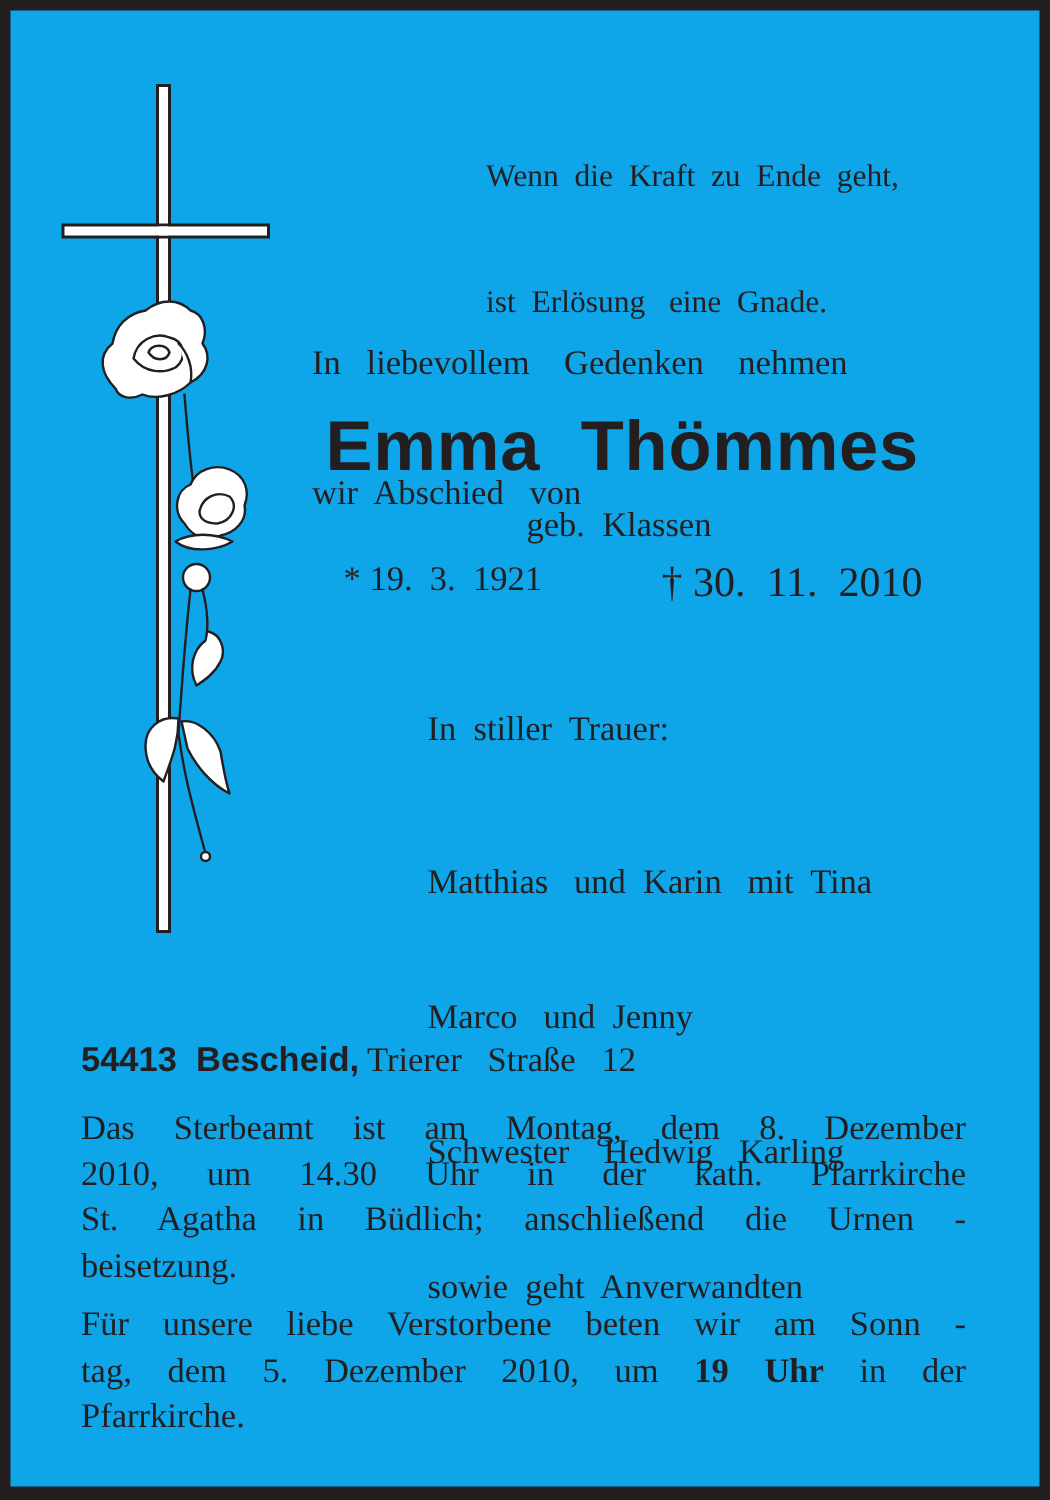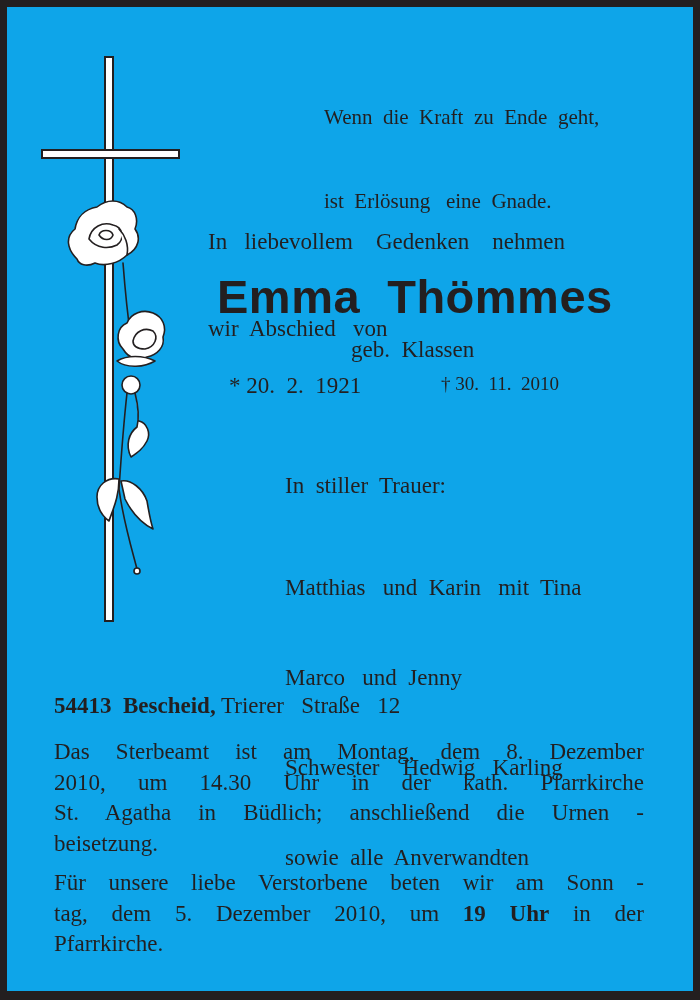--- a/index.html
+++ b/index.html
@@ -6,25 +6,25 @@
   body { width: 700px; height: 1000px; background: #231f20; position: relative; overflow: hidden; }
   .card { position: absolute; left: 7px; top: 7px; width: 686px; height: 984px; background: #0ea5e9; }
   .serif { font-family: "Liberation Serif", "DejaVu Serif", serif; color: #231f20; }
   .sans { font-family: "Liberation Sans", "DejaVu Sans", sans-serif; color: #231f20; }
   .abs { position: absolute; white-space: pre; }
   .quote { left: 317px; top: 40px; font-size: 21px; line-height: 28px; }
   .intro { left: 201px; top: 162px; font-size: 23px; line-height: 29px; }
   .name { left: 210px; top: 262px; font-size: 47px; font-weight: bold; letter-spacing: 0.5px; }
   .born-name { left: 344px; top: 330px; font-size: 23px; }
   .dates { left: 222px; top: 366px; font-size: 23px; }
-  .death { left: 434px; top: 366px; font-size: 19px; }
+  .death { left: 434px; top: 366px; font-size: 28px; }
   .mourn-label { left: 278px; top: 466px; font-size: 23px; }
   .mourners { left: 278px; top: 506px; font-size: 23px; line-height: 30px; }
   .address { left: 47px; top: 686px; font-size: 23px; }
-  .address b { font-family: Liberation Serif, serif; font-weight: bold; }
+  .address b { font-family: Liberation Sans, sans-serif; font-weight: bold; }
   .para { left: 47px; font-size: 23px; line-height: 30.5px; width: 590px; white-space: normal; }
   .p1 { top: 730px; }
   .p2 { top: 861px; }
   .line { display: block; text-align: justify; text-align-last: justify; }
   .line.last { text-align-last: left; }
   .bold-sans { font-family: Liberation Serif, serif; font-weight: bold; }
   .art { position: absolute; left: 20px; top: 42px; }
 </style>
 </head>
 <body>
@@ -67,29 +67,29 @@
     <div>ist  Erlösung   eine  Gnade.</div>
   </div>
 
   <div class="abs sans name">Emma  Thömmes</div>
 
   <div class="abs serif intro">
     <div>In   liebevollem    Gedenken    nehmen</div>
     <div>wir  Abschied   von</div>
   </div>
   <div class="abs serif born-name">geb.  Klassen</div>
-  <div class="abs serif dates">* 20.  2.  1921</div>
+  <div class="abs serif dates">* 19.  3.  1921</div>
   <div class="abs serif death">† 30.  11.  2010</div>
 
   <div class="abs serif mourn-label">In  stiller  Trauer:</div>
   <div class="abs serif mourners">
     <div>Matthias   und  Karin   mit  Tina</div>
     <div>Marco   und  Jenny</div>
     <div>Schwester    Hedwig   Karling</div>
-    <div>sowie  alle  Anverwandten</div>
+    <div>sowie  geht  Anverwandten</div>
   </div>
 
   <div class="abs serif address"><b>54413  Bescheid,</b><span> Trierer   Straße   12</span></div>
 
   <div class="abs serif para p1">
     <span class="line">Das  Sterbeamt   ist  am  Montag,  dem  8. Dezember</span>
     <span class="line">2010,  um  14.30  Uhr  in  der  kath.  Pfarrkirche</span>
     <span class="line">St.  Agatha  in  Büdlich;  anschließend  die  Urnen -</span>
     <span class="line last">beisetzung.</span>
   </div>

